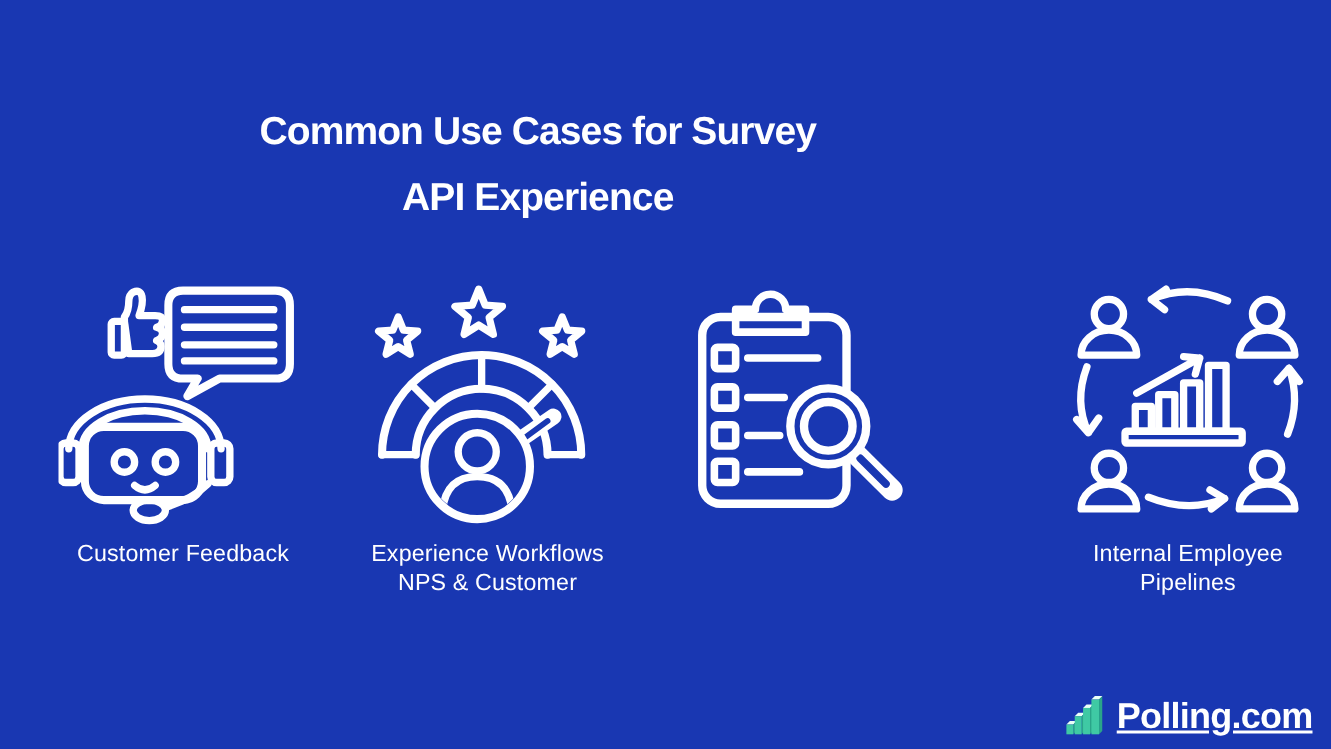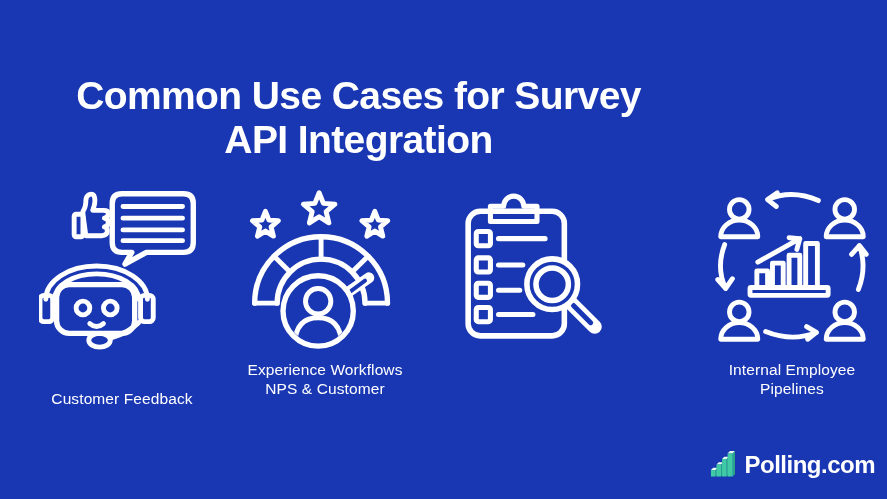--- a/index.html
+++ b/index.html
@@ -4,56 +4,56 @@
 <style>
   html,body{margin:0;padding:0;}
   body{
     width:887px;height:499px;overflow:hidden;position:relative;
     background:#1937b2;
     font-family:"Liberation Sans","DejaVu Sans",sans-serif;
     color:#ffffff;
   }
   .title{
     position:absolute;top:48px;left:0;width:717px;
-    text-align:center;font-weight:700;font-size:39px;line-height:44px;
+    text-align:center;font-weight:700;font-size:26px;line-height:44px;
     letter-spacing:-0.6px;color:#ffffff;
   }
   .title span{display:block;}
   .col{
     position:absolute;top:181px;width:200px;
     display:flex;flex-direction:column;align-items:center;
   }
-  .col1{left:22px;gap:29px;} .col2{left:225px;} .col3{left:437px;} .col4{left:692px;}
+  .col1{left:22px;} .col2{left:225px;} .col3{left:437px;} .col4{left:692px;}
   .icon-box{
     height:172px;width:172px;display:flex;align-items:center;justify-content:center;
   }
   .label{
     margin-top:7px;text-align:center;font-size:15.5px;line-height:19px;
     font-weight:500;color:#ffffff;letter-spacing:0.1px;
   }
   .label span{display:block;}
   .brand{
-    position:absolute;right:12px;bottom:20px;
-    display:flex;align-items:center;gap:9px;
+    position:absolute;right:12px;bottom:7px;
+    display:flex;align-items:center;gap:9px;text-decoration:underline;
   }
   .brand-text{
     font-weight:700;font-size:24px;letter-spacing:-0.5px;color:#ffffff;
   }
   svg{display:block;}
   .stroke{fill:none;stroke:#ffffff;stroke-width:5.5;stroke-linecap:round;stroke-linejoin:round;}
   .stroke-thin{fill:none;stroke:#ffffff;stroke-width:5;stroke-linecap:round;stroke-linejoin:round;}
   .bgfill{fill:#1937b2;stroke:#ffffff;stroke-width:5.5;}
   .bgline{fill:none;stroke:#1937b2;stroke-linecap:round;}
 </style>
 </head>
 <body style="background: rgb(25, 55, 178);">
 
 <h1 class="title">
   <span>Common Use Cases for Survey</span>
-  <span>API Integration</span>
+  <span>API Experience</span>
 </h1>
 
 <div class="col col1">
   <div class="icon-box">
     <svg width="166" height="166" viewBox="0 0 170 170" aria-hidden="true">
 
       <path class="stroke" d="M85,10 H148 Q158,10 158,20 V60 Q158,70 148,70 H110 L88,82 L95,70 H85 Q75,70 75,60 V20 Q75,10 85,10 Z"></path>
       <path class="stroke-thin" d="M86,23 H147 M86,35 H147 M86,47 H147 M86,58 H147"></path>
 
       <rect class="stroke-thin" x="36" y="31" width="9" height="23" rx="2"></rect>

